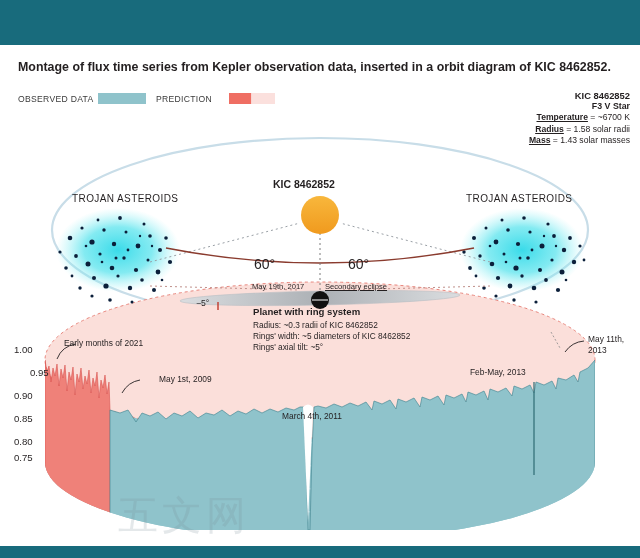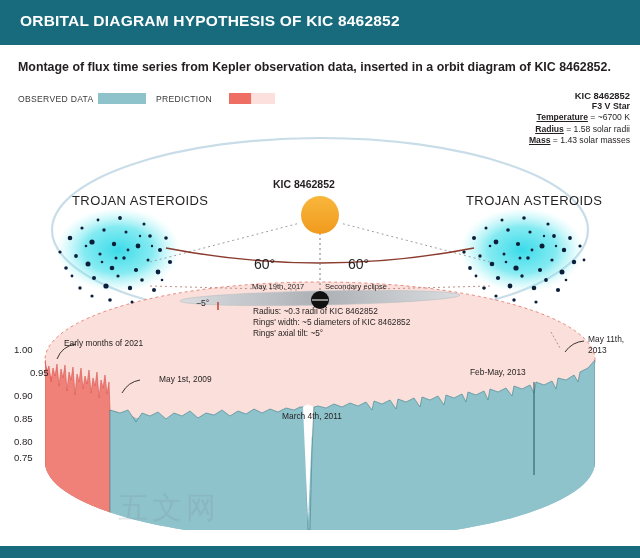--- a/index.html
+++ b/index.html
@@ -44,47 +44,46 @@
   }
   .starinfo .si-name{font-weight:bold;font-size:9.4px;}
   .starinfo .si-type{font-weight:bold;font-size:8.8px;}
   .starinfo b{font-weight:bold;text-decoration:underline;}
 
   
   .scene{position:absolute;left:0;top:110px;width:640px;height:420px;}
   .scene svg{position:absolute;left:0;top:0;}
 
   .lbl{position:absolute;white-space:nowrap;color:#231f20;}
-  .lbl-trojan{font-size:13px;letter-spacing:.4px;}
+  .lbl-trojan{font-size:10px;letter-spacing:.4px;}
   .lbl-star{font-size:10.5px;font-weight:bold;}
   .lbl-angle{font-size:14px;}
   .lbl-small{font-size:7.6px;}
   .lbl-tilt{font-size:8.6px;}
   .lbl-annot{font-size:8.4px;}
   .lbl-axis{font-size:9.6px;color:#231f20;}
 
   .planet-box{position:absolute;left:253px;top:196px;width:215px;}
   .planet-title{font-size:9.6px;font-weight:bold;margin:0 0 3px 0;}
   .planet-line{font-size:8.3px;line-height:11px;}
 
   .watermark{
     position:absolute;left:118px;top:488px;
-    font-size:30px;color:rgba(120,140,150,.20);
+    font-size:40px;color:rgba(120,140,150,.20);
     letter-spacing:4px;font-family:"DejaVu Sans",sans-serif;
     pointer-events:none;
   }
   .footer-bar{position:absolute;left:0;top:546px;width:640px;height:12px;background:#186b7c;}
 </style>
 </head>
 <body>
 
 <div id="root">
 
   <div class="header-bar"></div>
-  <div class="header-title">ORBITAL DIAGRAM HYPOTHESIS  OF KIC 8462852</div>
   <div class="subtitle">Montage of flux time series from Kepler observation data, inserted in a orbit diagram of KIC 8462852.</div>
 
   <div class="legend">
     <div class="legend-item" style="left:0;width:135px;">
       <span class="legend-label">OBSERVED DATA</span>
       <span class="legend-swatch sw-observed"></span>
     </div>
     <div class="legend-item" style="left:138px;width:130px;">
       <span class="legend-label">PREDICTION</span>
       <span class="legend-swatch sw-prediction"></span>
@@ -313,24 +312,25 @@
         <path d="M551,222 L560,238"></path>
       </g>
     </svg>
 
     <div class="lbl lbl-trojan" style="left:72px;top:83px;">TROJAN ASTEROIDS</div>
     <div class="lbl lbl-trojan" style="left:466px;top:83px;">TROJAN ASTEROIDS</div>
     <div class="lbl lbl-star" style="left:273px;top:68px;">KIC 8462852</div>
     <div class="lbl lbl-angle" style="left:254px;top:146px;">60°</div>
     <div class="lbl lbl-angle" style="left:348px;top:146px;">60°</div>
     <div class="lbl lbl-small" style="left:252px;top:172px;">May 19th, 2017</div>
-    <div class="lbl lbl-small" style="left:325px;top:172px;">Secondary eclipse</div>
+    <div class="lbl lbl-small" style="left:325px;top:172px;text-decoration:underline;">Secondary eclipse</div>
     <div class="lbl lbl-tilt" style="left:196px;top:188px;">−5°</div>
 
     <div class="planet-box">
+      <div class="planet-title">Planet with ring system</div>
       <div class="planet-line">Radius: ~0.3 radii of KIC 8462852</div>
       <div class="planet-line">Rings' width: ~5 diameters of KIC 8462852</div>
       <div class="planet-line">Rings' axial tilt: ~5°</div>
     </div>
 
     <div class="lbl lbl-axis" style="left:14px;top:234px;">1.00</div>
     <div class="lbl lbl-axis" style="left:14px;top:257px;margin-left:16px;">0.95</div>
     <div class="lbl lbl-axis" style="left:14px;top:280px;">0.90</div>
     <div class="lbl lbl-axis" style="left:14px;top:303px;">0.85</div>
     <div class="lbl lbl-axis" style="left:14px;top:326px;">0.80</div>

